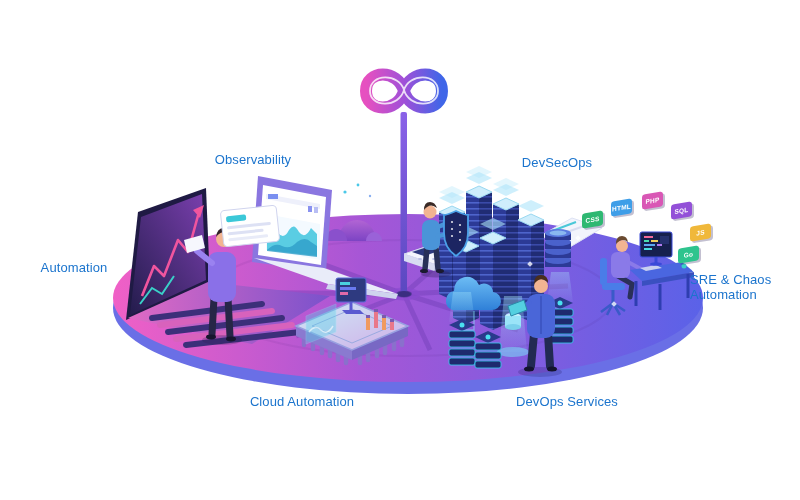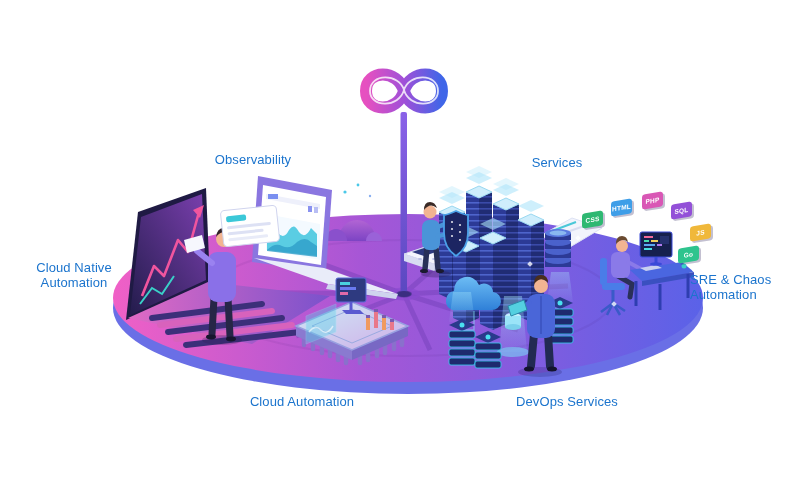--- a/index.html
+++ b/index.html
@@ -400,23 +400,22 @@
     <rect x="718" y="226" width="4" height="4" transform="rotate(45 720 228)"></rect>
     <rect x="693" y="268" width="5" height="5" transform="rotate(45 695.5 270.5)"></rect>
     <rect x="612" y="302" width="4" height="4" transform="rotate(45 614 304)"></rect>
     <rect x="576" y="236" width="4" height="4" transform="rotate(45 578 238)"></rect>
     <rect x="432" y="188" width="4" height="4" transform="rotate(45 434 190)"></rect>
     <rect x="528" y="262" width="4" height="4" transform="rotate(45 530 264)"></rect>
   </g>
 </svg>
 
   <div class="lbl" style="left:203px;top:152px;width:100px;">Observability</div>
-  <div class="lbl" style="left:507px;top:155px;width:100px;">Services</div>
+  <div class="lbl" style="left:507px;top:155px;width:100px;">DevSecOps</div>
   <div class="lbl" style="left:8px;top:260px;width:132px;">
-    <div>Cloud Native</div>
     <div>Automation</div>
   </div>
   <div class="lbl left-align" style="left:690px;top:272px;width:130px;">
     <div>SRE &amp; Chaos</div>
     <div>Automation</div>
   </div>
   <div class="lbl" style="left:237px;top:394px;width:130px;">Cloud Automation</div>
   <div class="lbl" style="left:507px;top:394px;width:120px;">DevOps Services</div>
 
   <div class="badge" style="left: 582px; top: 212px; background: rgb(46, 184, 114);">CSS</div>

